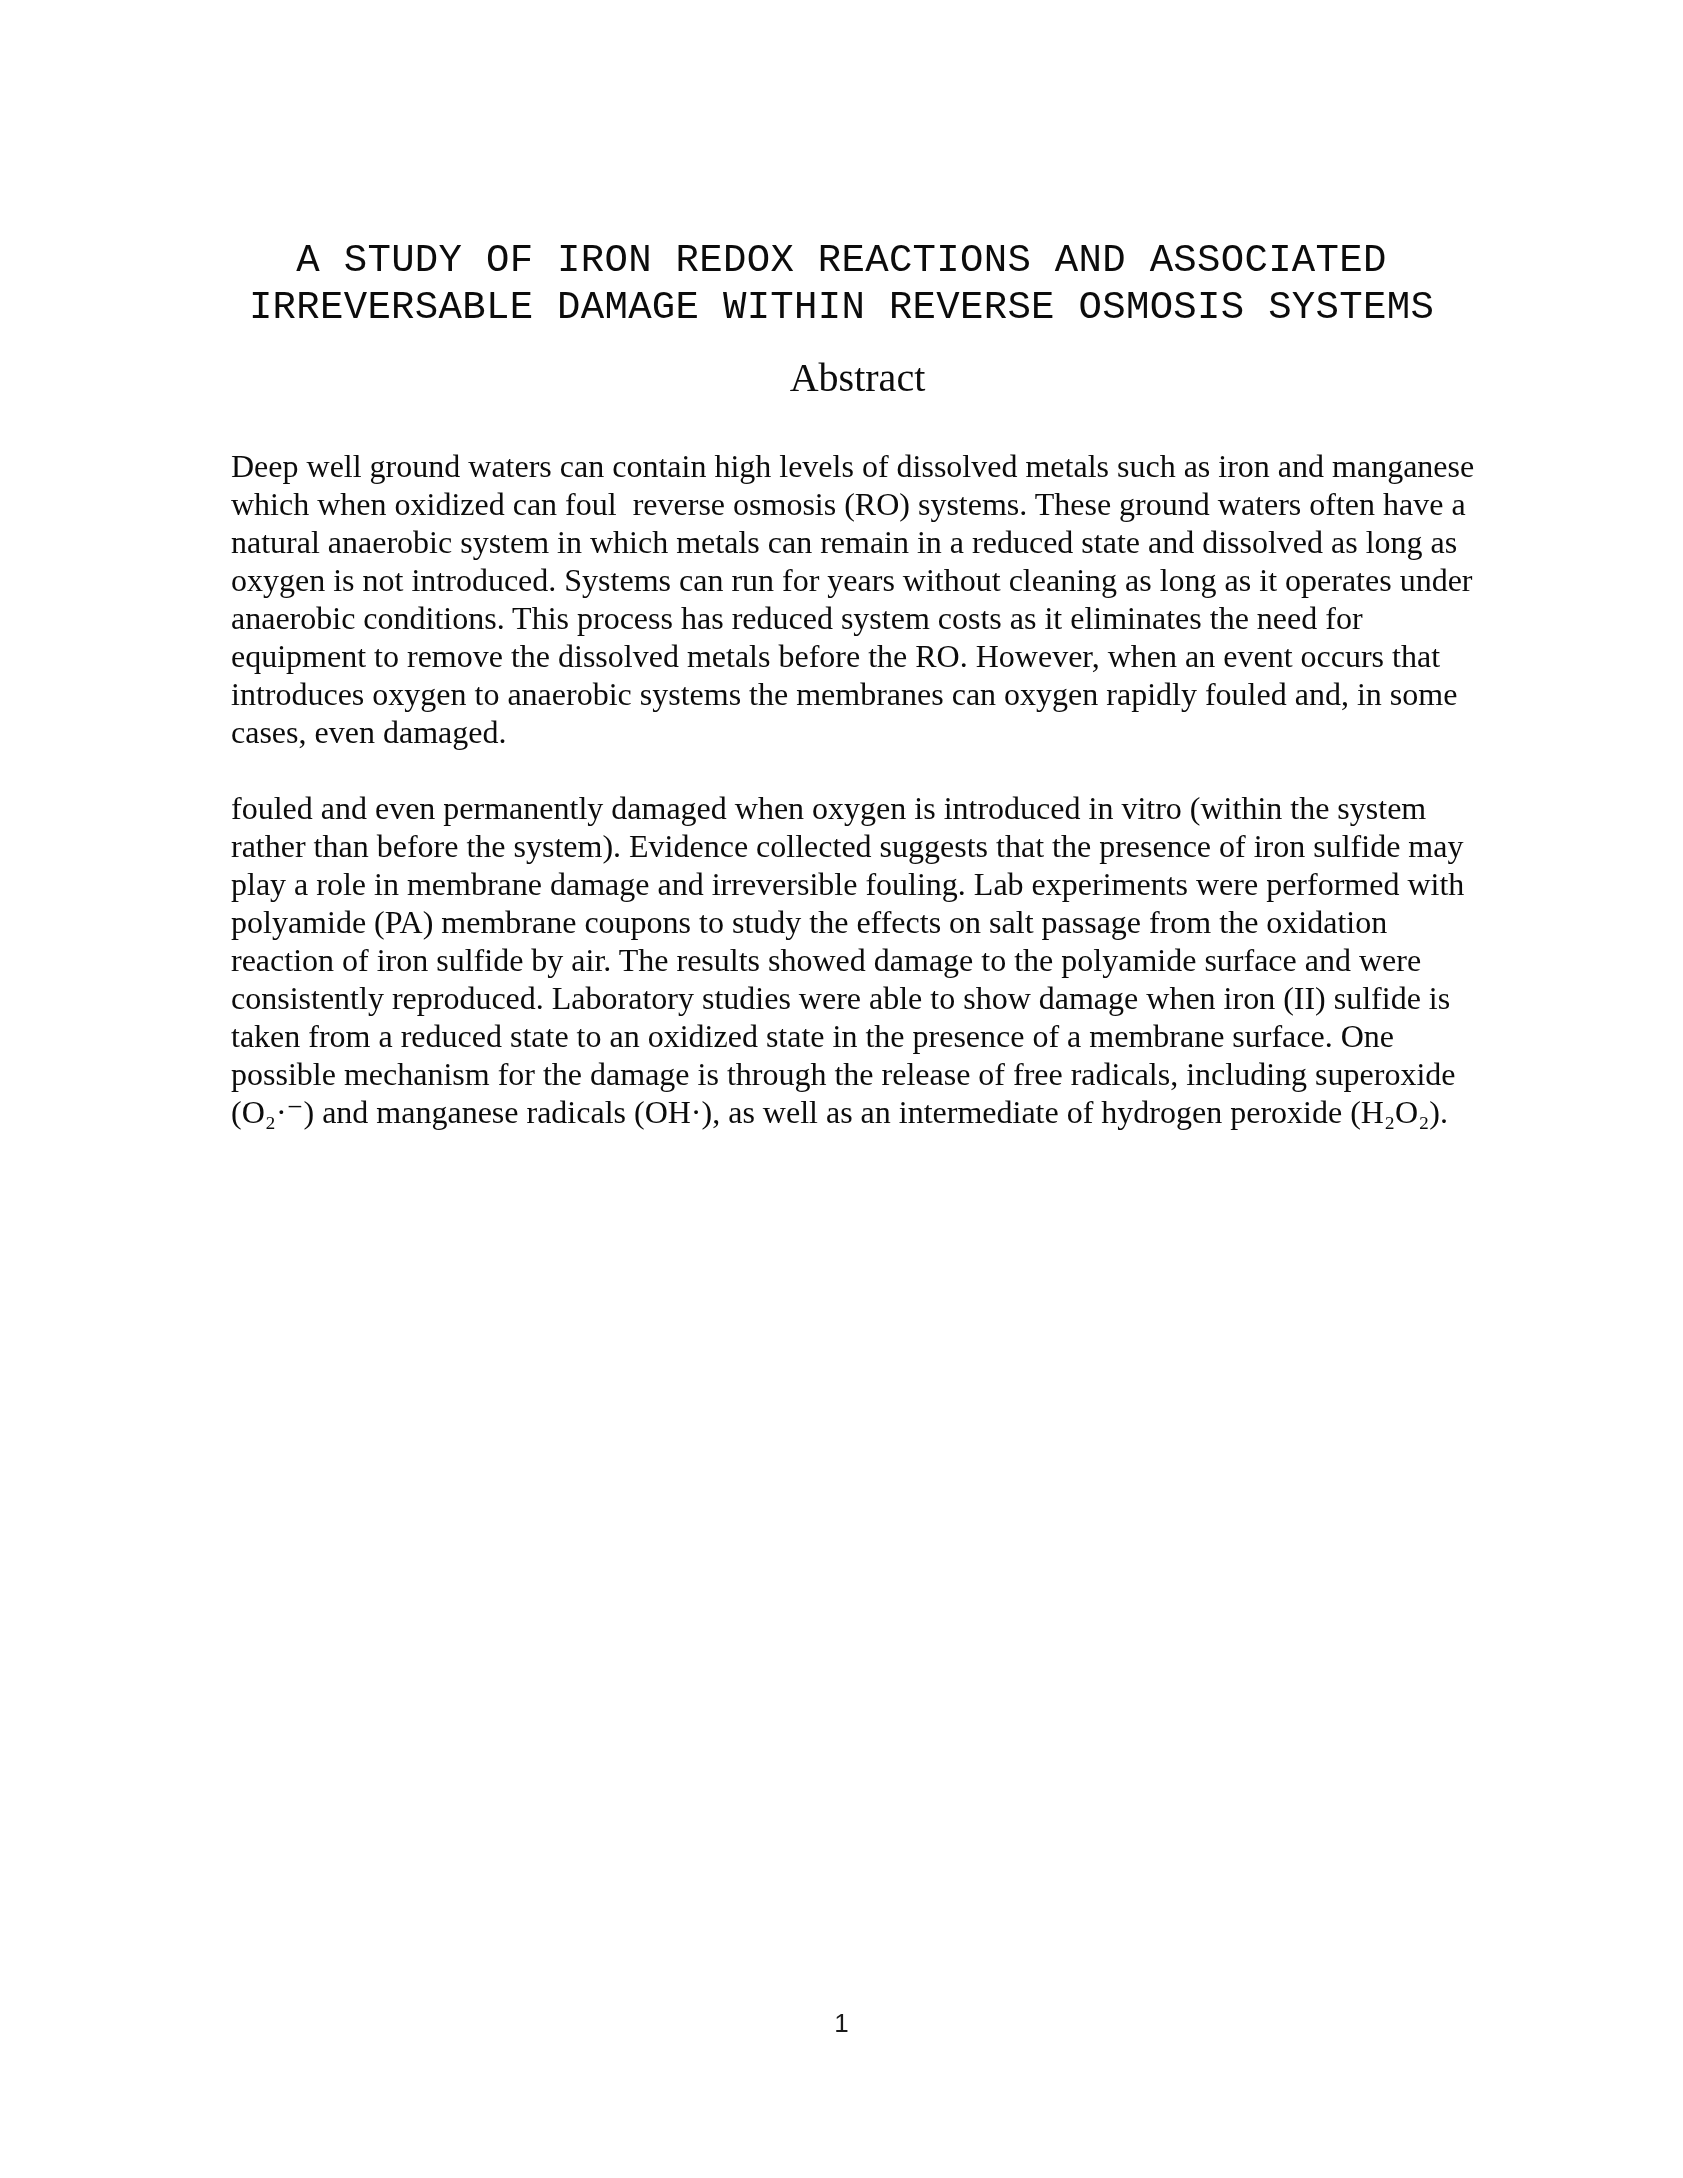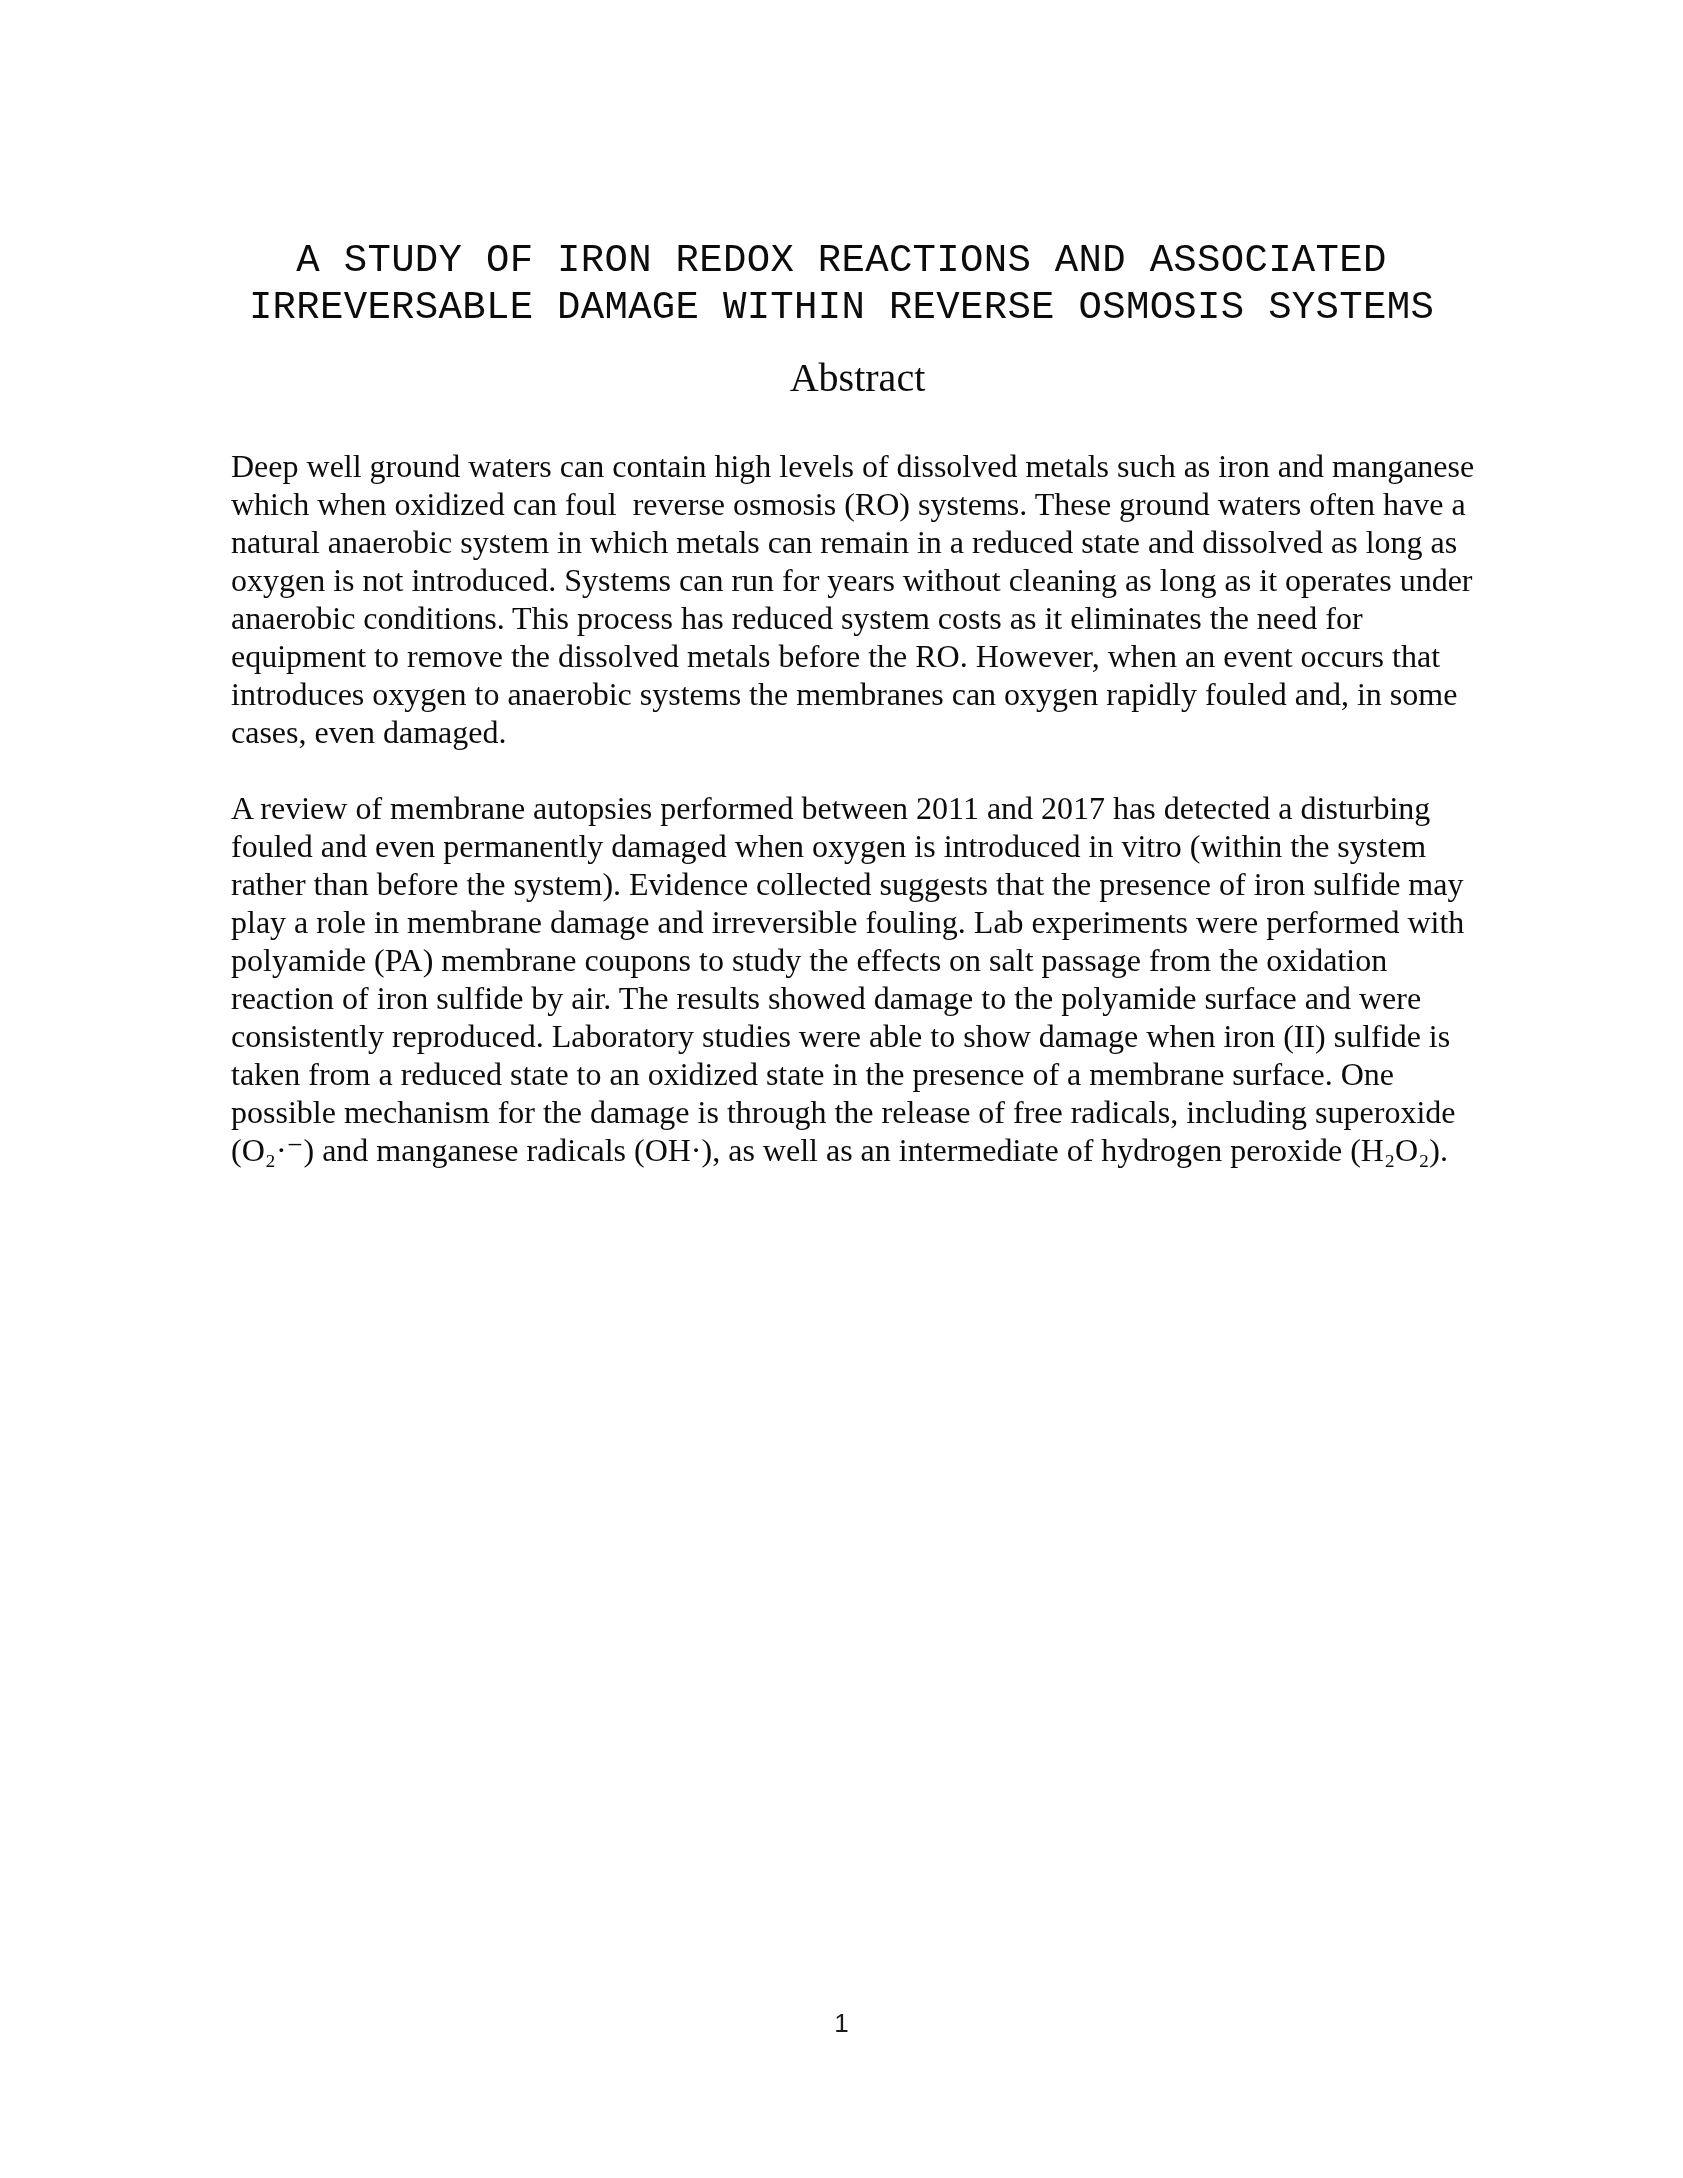--- a/index.html
+++ b/index.html
@@ -80,21 +80,20 @@
         <div class="line">Deep well ground waters can contain high levels of dissolved metals such as iron and manganese</div>
         <div class="line">which when oxidized can foul  reverse osmosis (RO) systems. These ground waters often have a</div>
         <div class="line">natural anaerobic system in which metals can remain in a reduced state and dissolved as long as</div>
         <div class="line">oxygen is not introduced. Systems can run for years without cleaning as long as it operates under</div>
         <div class="line">anaerobic conditions. This process has reduced system costs as it eliminates the need for</div>
         <div class="line">equipment to remove the dissolved metals before the RO. However, when an event occurs that</div>
         <div class="line">introduces oxygen to anaerobic systems the membranes can oxygen rapidly fouled and, in some</div>
         <div class="line">cases, even damaged.</div>
       </div>
     <div class="para">
-        <div class="line">A review of membrane autopsies performed between 2011 and 2017 has detected a disturbing</div>
         <div class="line">fouled and even permanently damaged when oxygen is introduced in vitro (within the system</div>
         <div class="line">rather than before the system). Evidence collected suggests that the presence of iron sulfide may</div>
         <div class="line">play a role in membrane damage and irreversible fouling. Lab experiments were performed with</div>
         <div class="line">polyamide (PA) membrane coupons to study the effects on salt passage from the oxidation</div>
         <div class="line">reaction of iron sulfide by air. The results showed damage to the polyamide surface and were</div>
         <div class="line">consistently reproduced. Laboratory studies were able to show damage when iron (II) sulfide is</div>
         <div class="line">taken from a reduced state to an oxidized state in the presence of a membrane surface. One</div>
         <div class="line">possible mechanism for the damage is through the release of free radicals, including superoxide</div>
         <div class="line">(O₂·⁻) and manganese radicals (OH·), as well as an intermediate of hydrogen peroxide (H₂O₂).</div>
       </div>

